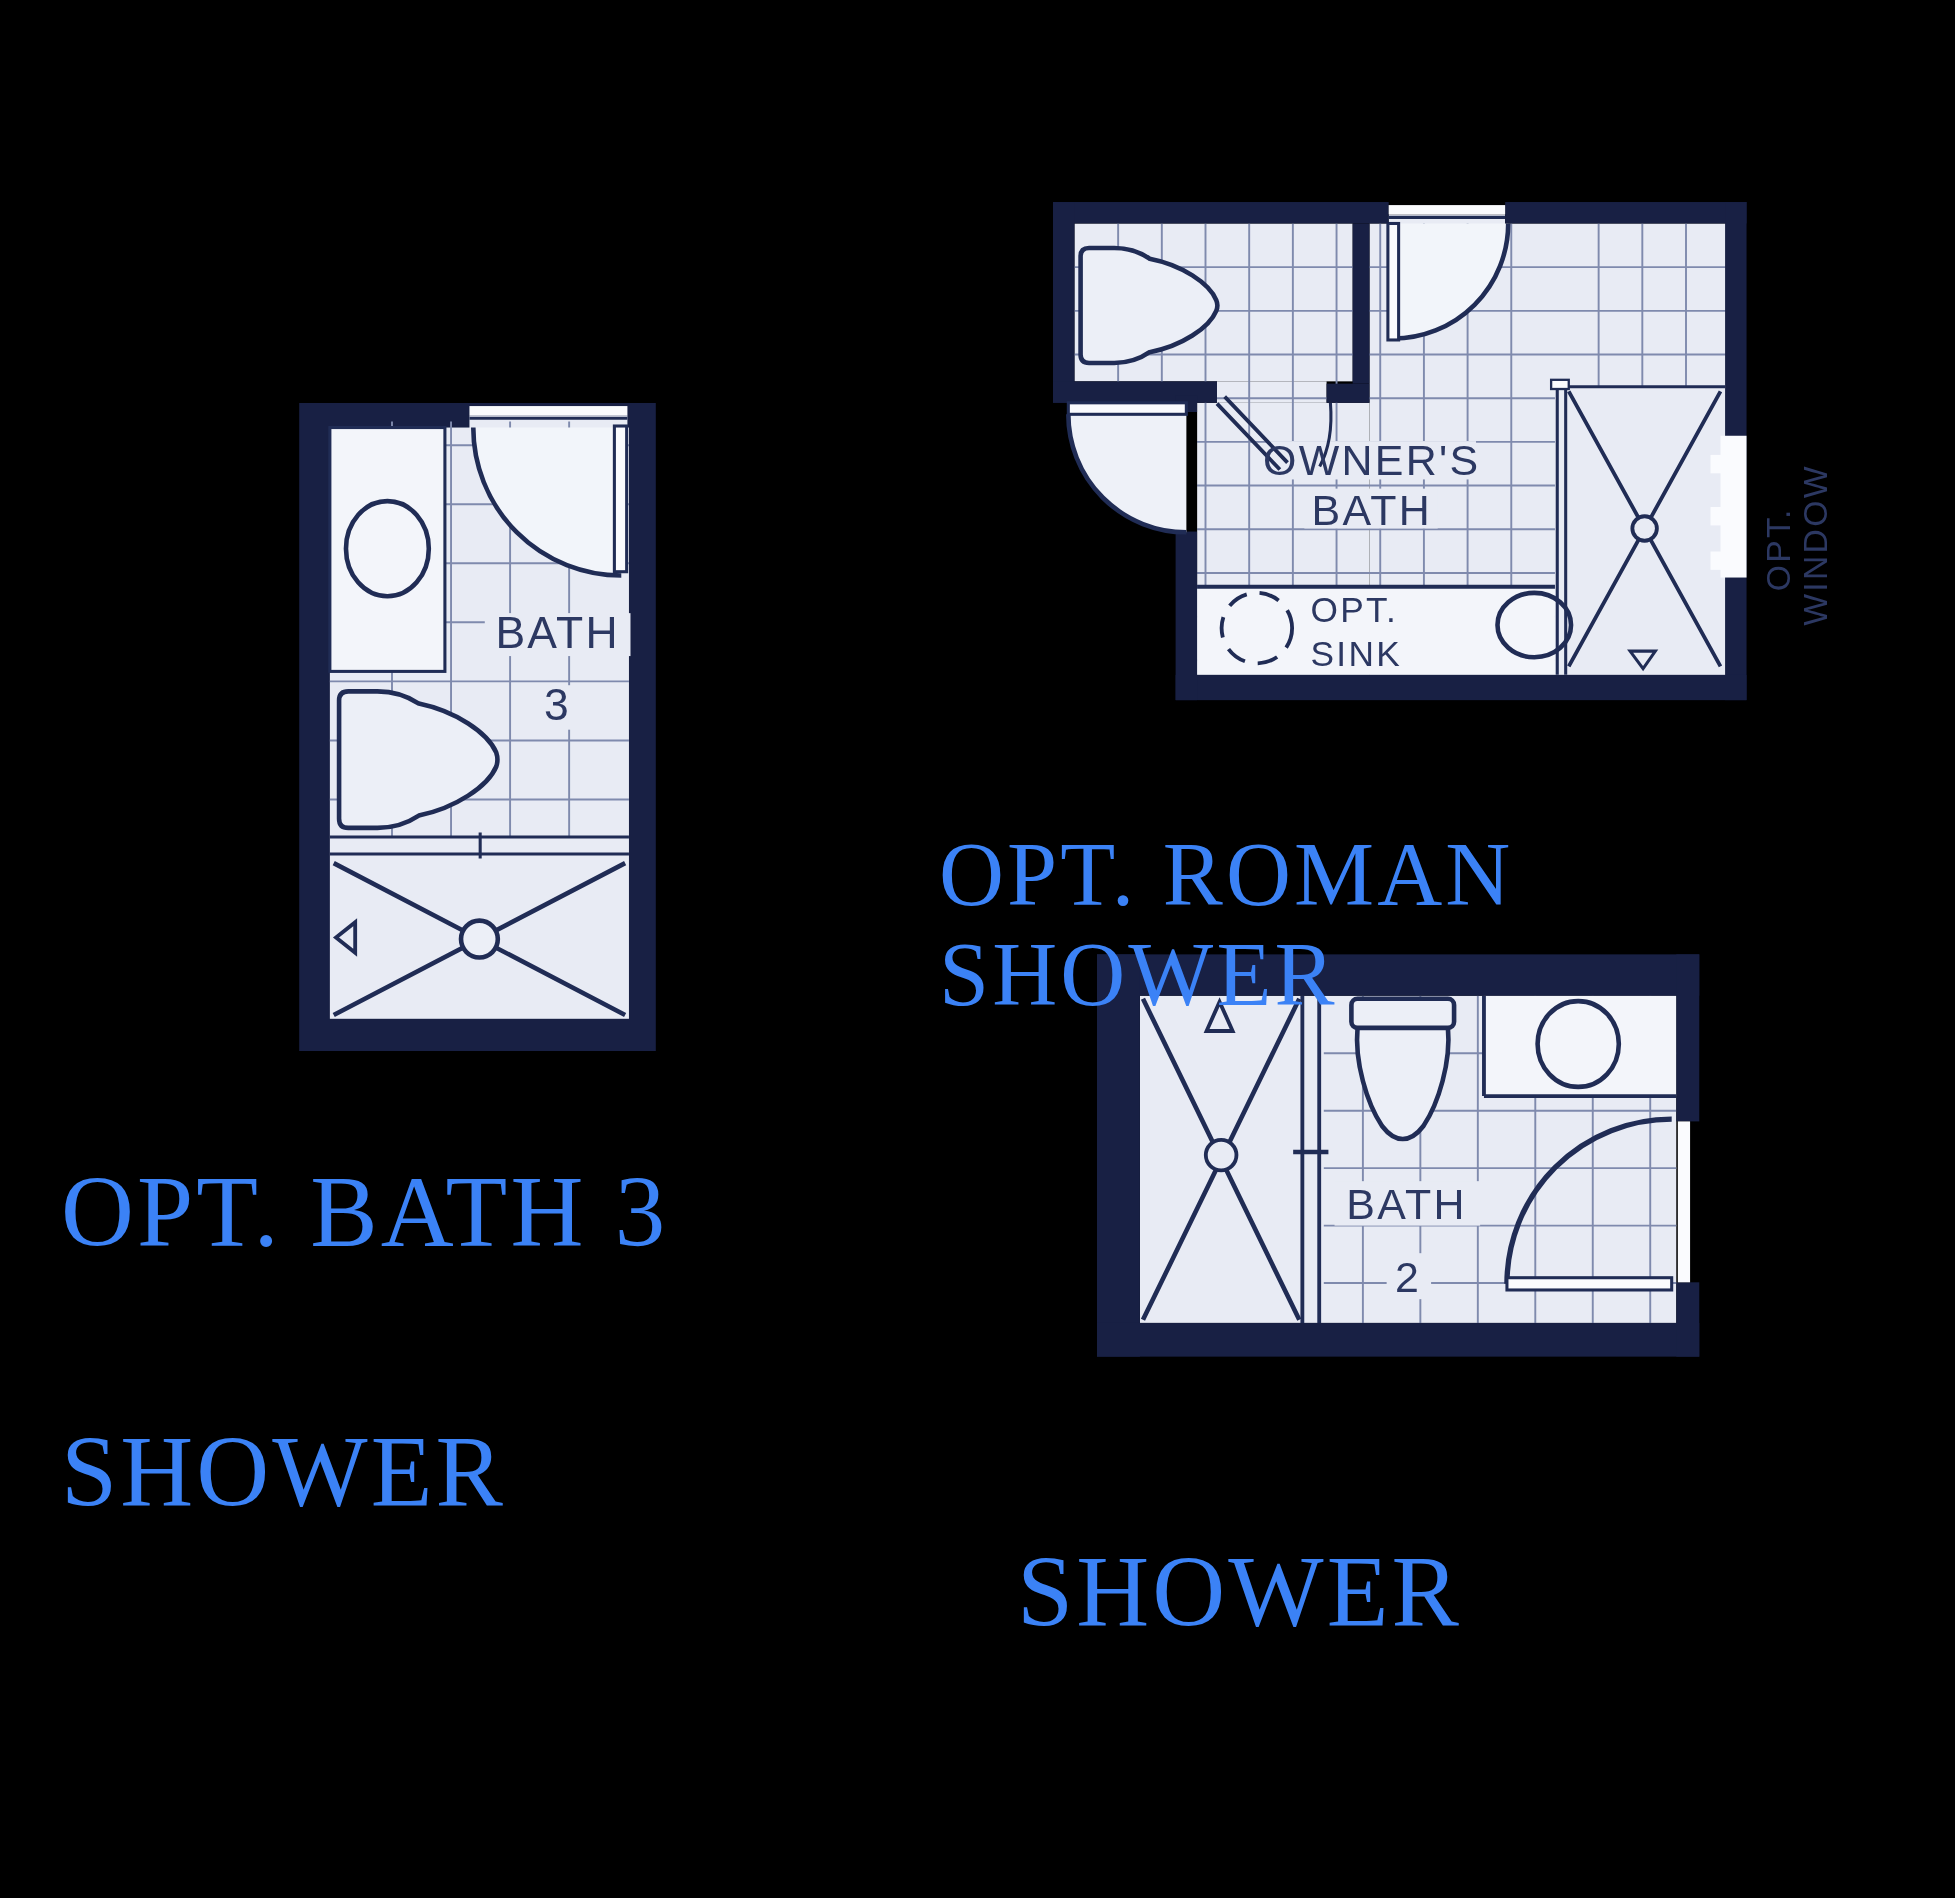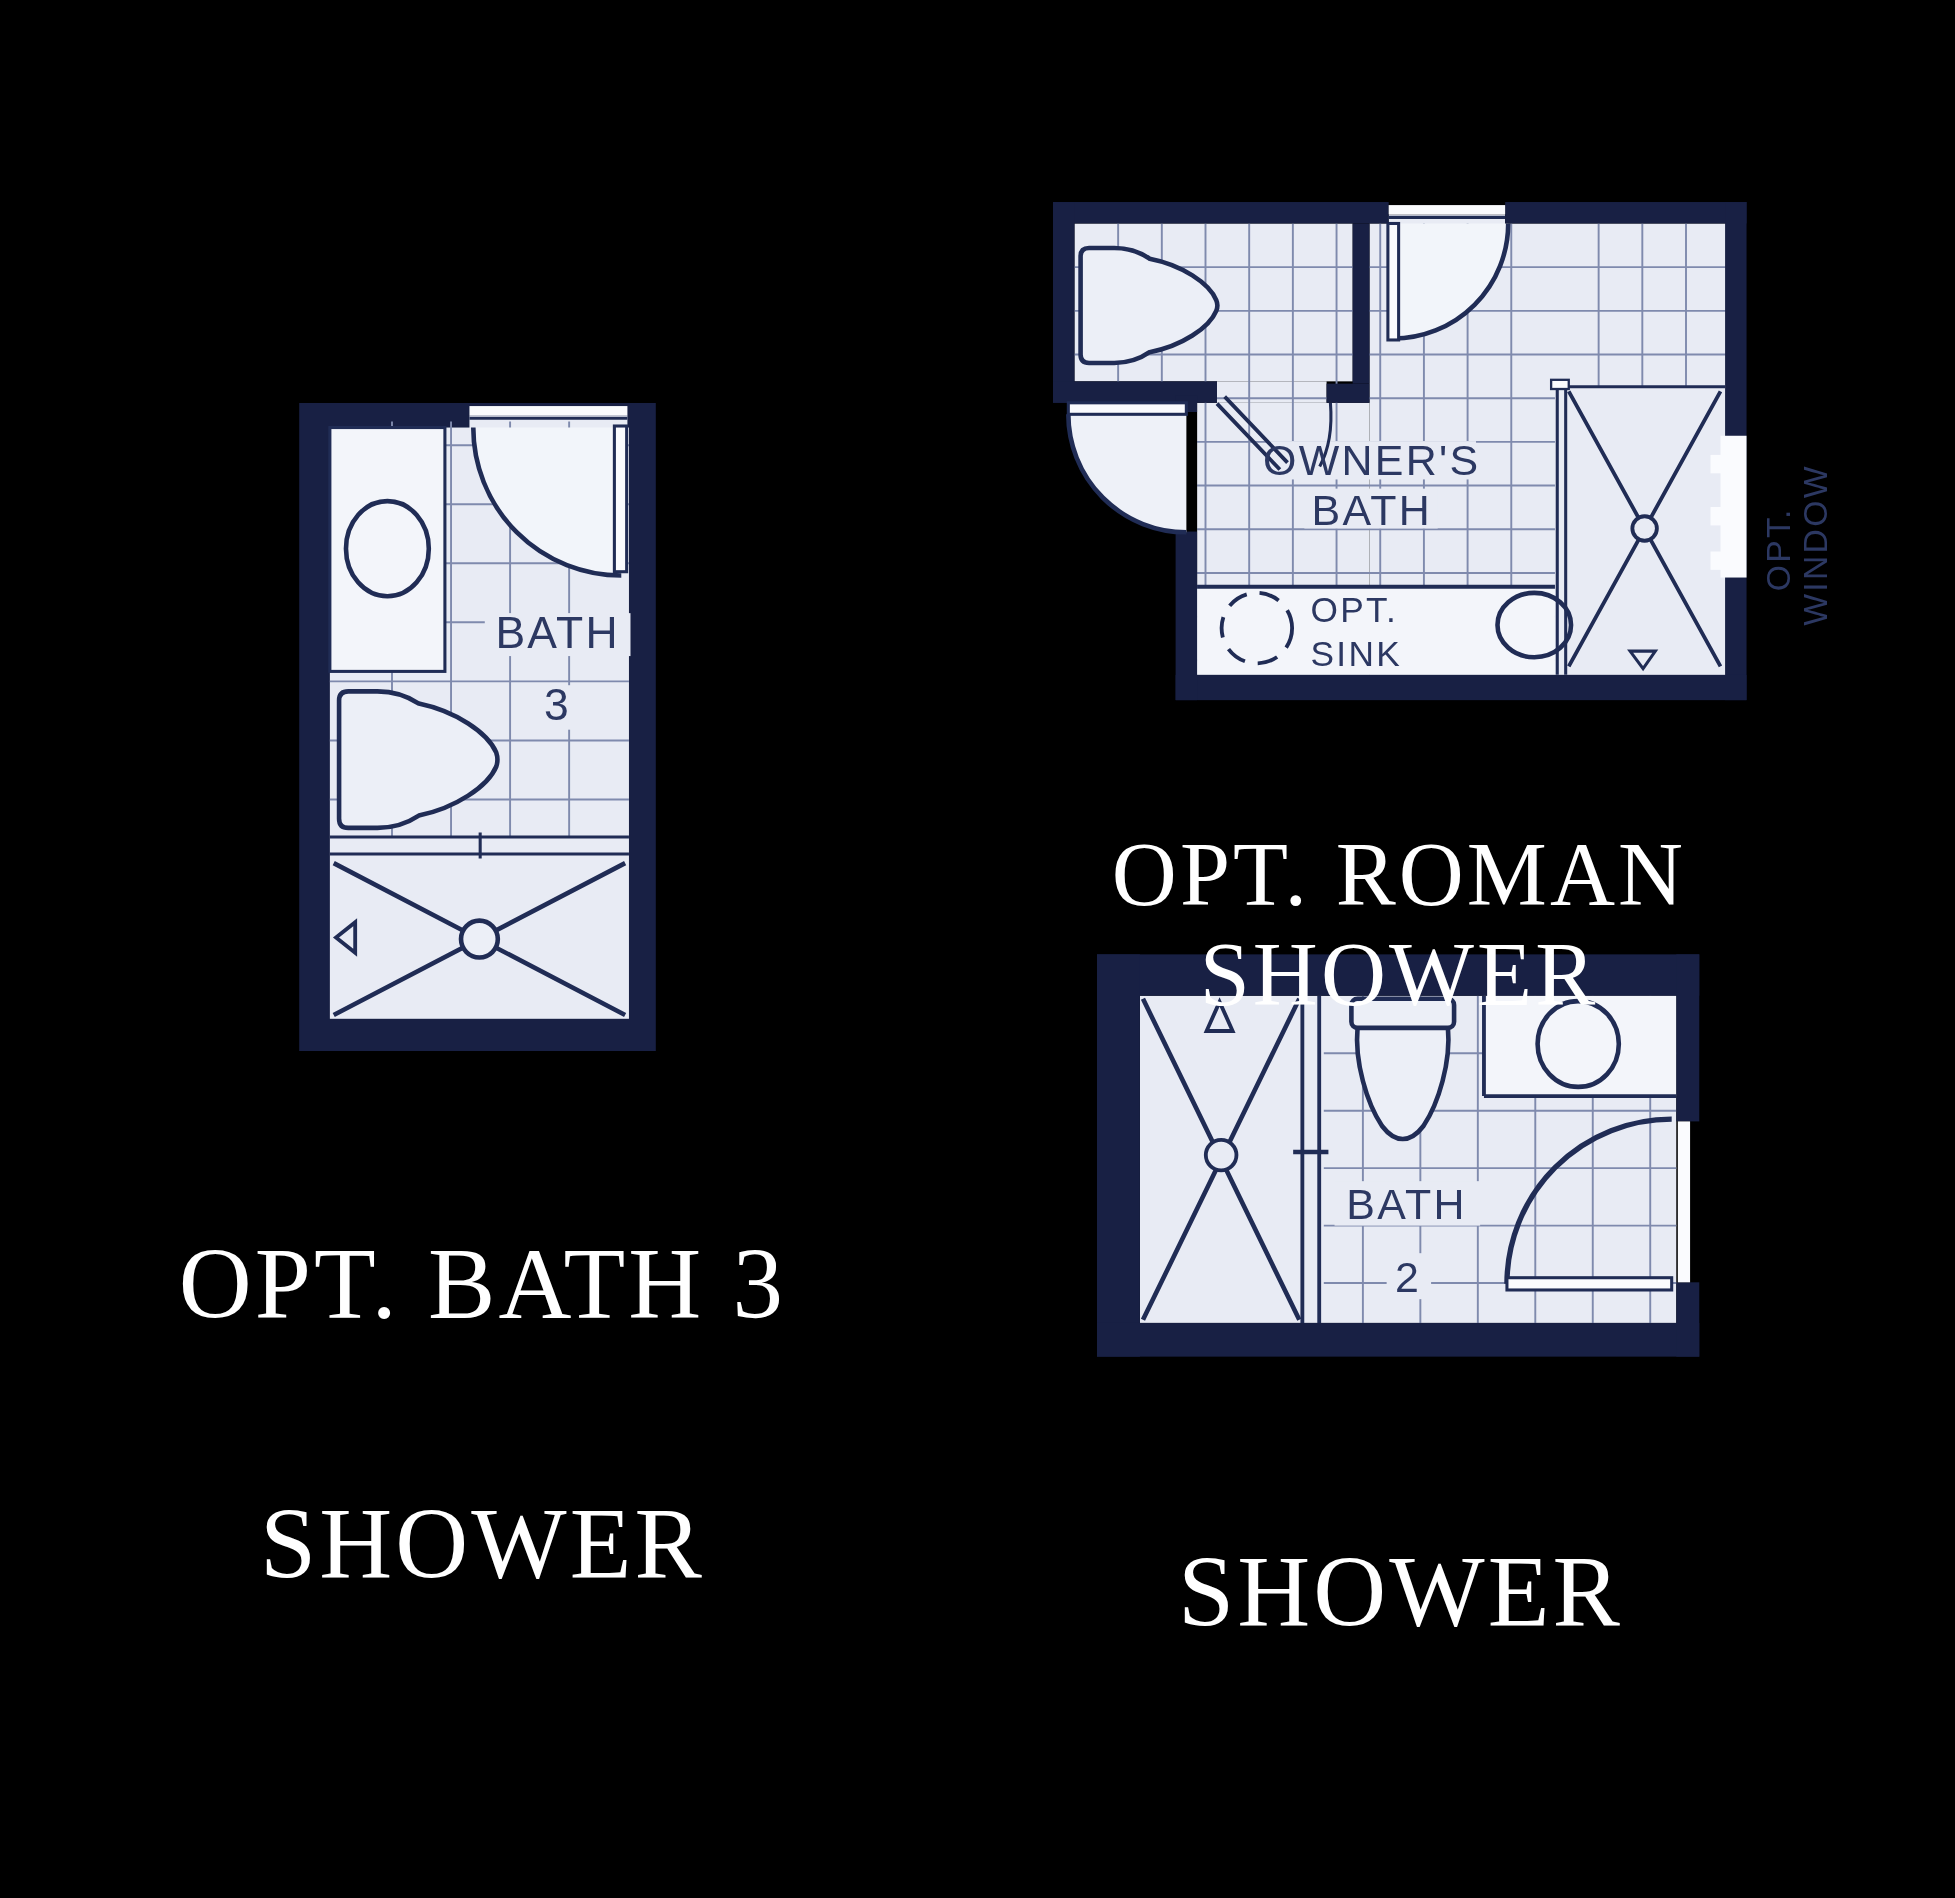--- a/index.html
+++ b/index.html
@@ -13,28 +13,27 @@
   #stage{
     position:relative;
     width:1955px;
     height:1898px;
     background:#000000;
     overflow:hidden;
   }
   .plan{position:absolute;}
   .caption{
     position:absolute;
-    text-align:center;
     font-family:"Liberation Serif",serif;
-    color:#ffffff;
+    color:#3b82f6;
     letter-spacing:3.1px;
     white-space:pre-line;
   }
   .caption .line{display:block;}
-  #caption-bath3{left:61px;top:1089px;width:843px;font-size:101px;line-height:130px;font-family:Liberation Serif, serif;}
+  #caption-bath3{left:61px;top:1017px;width:843px;font-size:101px;line-height:130px;font-family:Liberation Serif, serif;}
   #caption-roman{left:939px;top:725px;width:920px;font-size:90px;line-height:100px;}
   #caption-bath2{left:1017px;top:1397px;width:767px;font-size:101px;line-height:130px;}
 
   
   .wall{fill:#182044;}
   .floor{fill:#e8ebf4;}
   .clear{fill:#f2f5fa;}
   .counter{fill:#f3f5fa;stroke:#202c55;stroke-width:4;}
   .counter-noline{fill:#f3f5fa;}
   .whitepc{fill:#fafbfe;}

